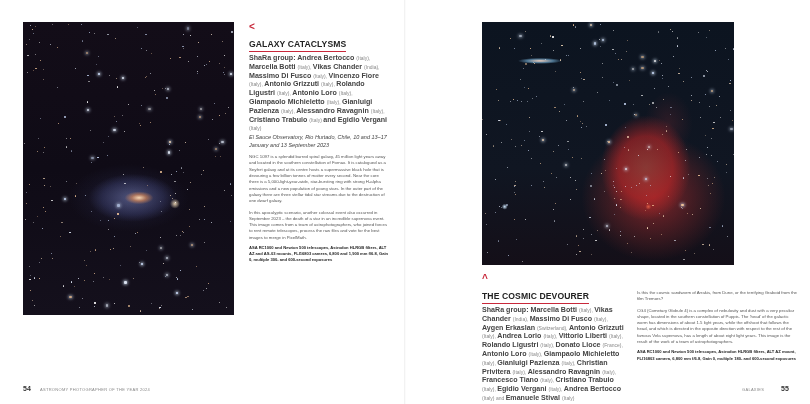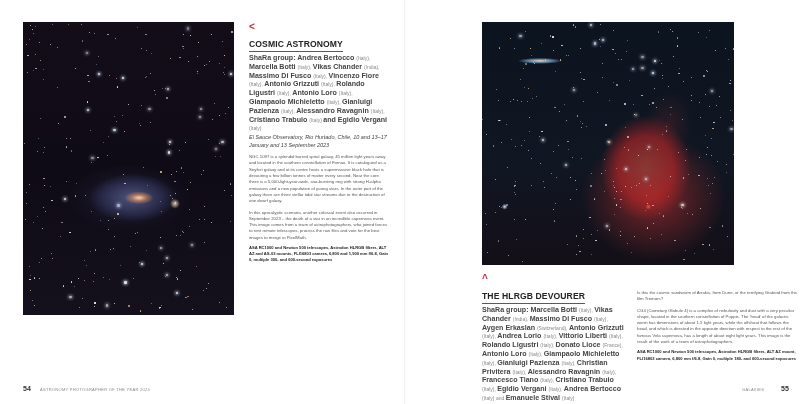--- a/index.html
+++ b/index.html
@@ -310,21 +310,21 @@
       <div class="star" style="width: 1.3px; height: 1.3px; left: 87.557%; top: 88.9103%; background: rgb(255, 208, 160); opacity: 0.863563;"></div>
       <div class="star" style="width: 1.3px; height: 1.3px; left: 35.4145%; top: 11.6135%; background: rgb(207, 224, 255); opacity: 0.586647;"></div>
       <div class="star" style="width: 2.2px; height: 2.2px; left: 19.2387%; top: 60.1239%; background: rgb(207, 224, 255); opacity: 0.943654; box-shadow: rgba(220, 235, 255, 0.7) 0px 0px 3px 1px;"></div>
       <div class="star" style="width: 2.2px; height: 2.2px; left: 48.0989%; top: 88.5468%; background: rgb(232, 240, 255); opacity: 0.937877; box-shadow: rgba(220, 235, 255, 0.7) 0px 0px 3px 1px;"></div>
       <div class="star" style="width: 0.8px; height: 0.8px; left: 93.4872%; top: 45.8179%; background: rgb(255, 208, 160); opacity: 0.537504;"></div>
     </div>
 </div>
 
 <div class="article art-left">
   <div class="marker">&lt;</div>
-  <div class="title">COSMIC ASTRONOMY</div>
+  <div class="title">GALAXY CATACLYSMS</div>
   <div class="credits" id="credits-left"><b>ShaRa group: Andrea Bertocco </b><span class="ctry">(Italy), </span><b>Marcella Botti </b><span class="ctry">(Italy), </span><b>Vikas Chander </b><span class="ctry">(India), </span><b>Massimo Di Fusco </b><span class="ctry">(Italy), </span><b>Vincenzo Fiore </b><span class="ctry">(Italy), </span><b>Antonio Grizzuti </b><span class="ctry">(Italy), </span><b>Rolando Ligustri </b><span class="ctry">(Italy), </span><b>Antonio Loro </b><span class="ctry">(Italy), </span><b>Giampaolo Michieletto </b><span class="ctry">(Italy), </span><b>Gianluigi Pazienza </b><span class="ctry">(Italy), </span><b>Alessandro Ravagnin </b><span class="ctry">(Italy), </span><b>Cristiano Trabuio </b><span class="ctry">(Italy) </span><b>and Egidio Vergani </b><span class="ctry">(Italy) </span></div>
   <div class="loc">El Sauce Observatory, Rio Hurtado, Chile, 10 and 13–17 January and 13 September 2023</div>
   <p class="body-p">NGC 1097 is a splendid barred spiral galaxy, 45 million light years away and located in the southern constellation of Fornax. It is catalogued as a Seyfert galaxy and at its centre hosts a supermassive black hole that is devouring a few billion tonnes of matter every second. Near the core there is a 5,000-light-year-wide, star-bursting ring with strong H-alpha emissions and a new population of young stars. In the outer part of the galaxy there are three stellar tidal star streams due to the destruction of one dwarf galaxy.</p>
   <p class="body-p">In this apocalyptic scenario, another colossal event also occurred in September 2023 – the death of a star in an incredible supernova event. This image comes from a team of astrophotographers, who joined forces to rent remote telescopes, process the raw files and vote for the best images to merge in PixelMath.</p>
   <p class="tech">ASA RC1000 and Newton 500 telescopes, Astrodon HLRGB filters, ALT AZ and AS-03 mounts, FLI16803 camera, 6,800 and 1,900 mm f/6.8, Gain 0, multiple 300- and 600-second exposures</p>
 </div>
 
 <div class="folio" style="left:23px;">54</div>
 <div class="running" style="left:40px;">ASTRONOMY PHOTOGRAPHER OF THE YEAR 2024</div>
 
@@ -628,21 +628,21 @@
       <div class="star" style="width: 1.3px; height: 1.3px; left: 39.2468%; top: 55.8779%; background: rgb(255, 226, 192); opacity: 0.601179;"></div>
       <div class="star" style="width: 0.8px; height: 0.8px; left: 28.771%; top: 20.2478%; background: rgb(255, 226, 192); opacity: 0.532596;"></div>
       <div class="star" style="width: 1.3px; height: 1.3px; left: 95.147%; top: 83.6917%; background: rgb(207, 224, 255); opacity: 0.681606;"></div>
       <div class="star" style="width: 1.3px; height: 1.3px; left: 71.7082%; top: 79.543%; background: rgb(255, 226, 192); opacity: 0.714875;"></div>
       <div class="star" style="width: 1.3px; height: 1.3px; left: 91.788%; top: 41.1351%; background: rgb(255, 255, 255); opacity: 0.79907;"></div>
     </div>
 </div>
 
 <div class="article art-right-a">
   <div class="marker">^</div>
-  <div class="title">THE HLRGB DEVOURER</div>
+  <div class="title">THE COSMIC DEVOURER</div>
   <div class="credits" id="credits-right"><b>ShaRa group: Marcella Botti </b><span class="ctry">(Italy), </span><b>Vikas Chander </b><span class="ctry">(India), </span><b>Massimo Di Fusco </b><span class="ctry">(Italy), </span><b>Aygen Erkaslan </b><span class="ctry">(Switzerland), </span><b>Antonio Grizzuti </b><span class="ctry">(Italy), </span><b>Andrea Lorio </b><span class="ctry">(Italy), </span><b>Vittorio Liberti </b><span class="ctry">(Italy), </span><b>Rolando Ligustri </b><span class="ctry">(Italy), </span><b>Donato Lioce </b><span class="ctry">(France), </span><b>Antonio Loro </b><span class="ctry">(Italy), </span><b>Giampaolo Michieletto </b><span class="ctry">(Italy), </span><b>Gianluigi Pazienza </b><span class="ctry">(Italy), </span><b>Christian Privitera </b><span class="ctry">(Italy), </span><b>Alessandro Ravagnin </b><span class="ctry">(Italy), </span><b>Francesco Tiano </b><span class="ctry">(Italy), </span><b>Cristiano Trabuio </b><span class="ctry">(Italy), </span><b>Egidio Vergani </b><span class="ctry">(Italy), </span><b>Andrea Bertocco </b><span class="ctry">(Italy) and </span><b>Emanuele Stival </b><span class="ctry">(Italy) </span></div>
   <div class="loc">El Sauce Observatory, Rio Hurtado, Chile, 14–15 March 2023</div>
 </div>
 
 <div class="article art-right-b">
   <p class="body-p" style="margin-top:0">Is this the cosmic sandworm of Arrakis, from Dune, or the terrifying Graboid from the film Tremors?</p>
   <p class="body-p">CG4 (Cometary Globule 4) is a complex of nebulosity and dust with a very peculiar shape, located in the southern constellation of Puppis. The 'head' of the galactic worm has dimensions of about 1.5 light years, while the offshoot that follows the head, and which is directed in the opposite direction with respect to the rest of the famous Vela supernova, has a length of about eight light years. This image is the result of the work of a team of astrophotographers.</p>
   <p class="tech">ASA RC1000 and Newton 500 telescopes, Astrodon HLRGB filters, ALT AZ mount, FLI16803 camera, 6,800 mm f/6.8, Gain 0, multiple 180- and 600-second exposures</p>
 </div>
 

